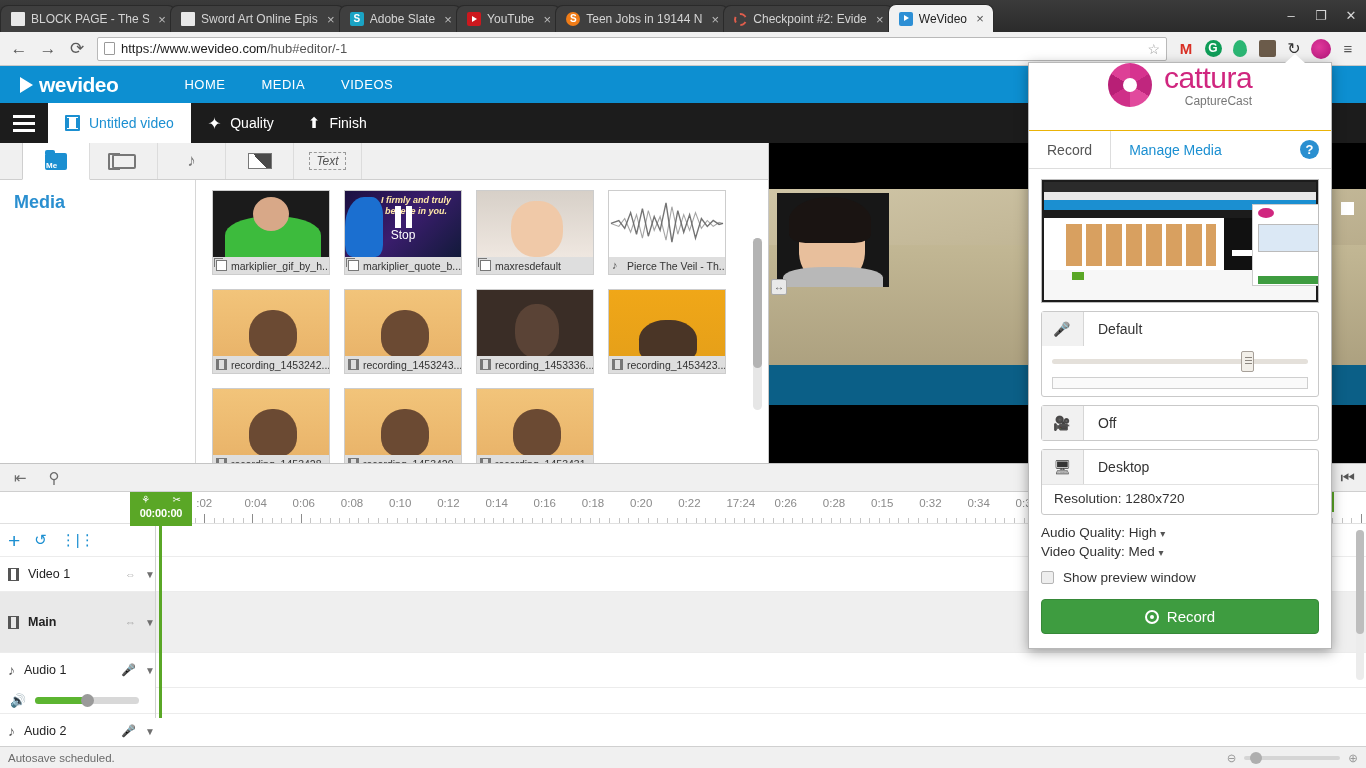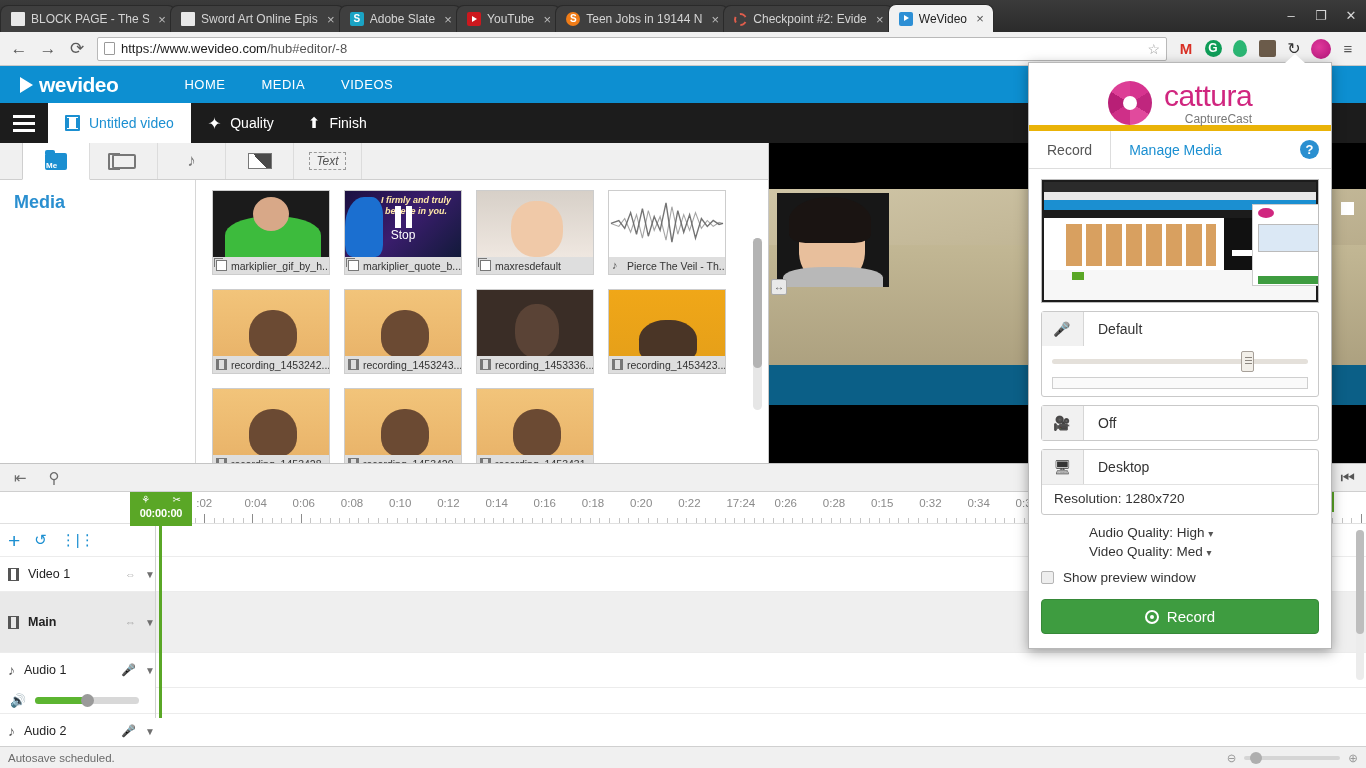--- a/index.html
+++ b/index.html
@@ -286,22 +286,22 @@
   .tl-vscroll i{position:absolute;left:0;top:0;width:8px;height:104px;
      background:#bdbdbd;border-radius:4px;}
 
   
   .cattura{position:absolute;left:1028px;top:62px;width:304px;
      background:#fff;border:1px solid #b8b8b8;box-shadow:0 3px 12px rgba(0,0,0,.35);
      z-index:50;}
   .cat-arrow{position:absolute;left:1285px;top:54px;width:0;height:0;
      border-left:10px solid transparent;border-right:10px solid transparent;
      border-bottom:9px solid #fff;z-index:51;}
-  .cat-brand{height:68px;display:flex;align-items:flex-end;justify-content:center;
-     gap:12px;border-bottom:6px solid #eab308;}
+  .cat-brand{height:68px;display:flex;align-items:flex-start;justify-content:center;
+     gap:12px;border-bottom:1px solid #eab308;}
   .cat-logo{width:44px;height:44px;border-radius:50%;flex:none;
      background:conic-gradient(#d6338f 0 60deg,#c0267e 60deg 120deg,
      #e14a9d 120deg 180deg,#cf2f88 180deg 240deg,#b81f76 240deg 300deg,
      #dd3f96 300deg 360deg);position:relative;}
   .cat-logo:after{content:"";position:absolute;left:15px;top:15px;width:14px;
      height:14px;border-radius:50%;background:#fff;}
   .cat-words{line-height:1;}
   .cat-words .t1{font-size:30px;color:#d0267f;letter-spacing:-0.5px;}
   .cat-words .t2{font-size:12px;color:#777;text-align:right;margin-top:2px;}
   .cat-tabs{height:38px;display:flex;align-items:stretch;border-bottom:1px solid #ddd;}
@@ -325,21 +325,21 @@
   .sl-track{flex:1;height:5px;background:#e4e0da;border-radius:3px;position:relative;}
   .sl-knob{position:absolute;left:74%;top:-8px;width:13px;height:21px;
      background:#f2efe9;border:1px solid #a7a099;border-radius:2px;}
   .sl-knob:after{content:"";position:absolute;left:3px;top:5px;width:7px;height:1px;
      background:#8c867f;box-shadow:0 3px 0 #8c867f,0 6px 0 #8c867f;}
   .cat-meter{height:20px;display:flex;align-items:center;padding:0 10px 6px;}
   .mt-track{flex:1;height:12px;border:1px solid #cfcfcf;background:#fafafa;}
   .mt-fill{height:100%;width:19%;background:#38cc38;}
   .cat-res{padding:6px 0 8px 12px;font-size:13.5px;color:#333;
      border-top:1px solid #e2e2e2;}
-  .cat-opt{padding:2px 12px;font-size:13.5px;color:#333;margin-left:48px;}
+  .cat-opt{padding:2px 12px;font-size:13.5px;color:#333;}
   .cat-opt .cr{color:#555;font-size:10px;}
   .cat-check{display:flex;align-items:center;gap:9px;padding:9px 12px 4px;
      font-size:13.5px;color:#333;}
   .cbox{width:13px;height:13px;border:1px solid #b5b5b5;background:#eee;
      border-radius:2px;flex:none;}
   .cat-rec{margin:10px 12px 14px;height:35px;background:#3e9c40;
      border:1px solid #368838;border-radius:4px;color:#fff;font-size:15px;
      display:flex;align-items:center;justify-content:center;gap:8px;}
   .rec-dot{width:14px;height:14px;border-radius:50%;border:2px solid #fff;
      position:relative;}
@@ -394,21 +394,21 @@
       <span class="winbtn">✕</span>
     </div>
   </div>
 
   <div class="navbar">
     <span class="navicon">←</span>
     <span class="navicon">→</span>
     <span class="navicon">⟳</span>
     <div class="omnibox">
       <span class="pg"></span>
-      <span class="url"><b>https://www.wevideo.com</b><span>/hub#editor/-8</span></span>
+      <span class="url"><b>https://www.wevideo.com</b><span>/hub#editor/-1</span></span>
       <span style="flex:1"></span>
       <span class="star">☆</span>
     </div>
     <span class="extico ext-gmail">M</span>
     <span class="extico">
         <span class="ext-g">G</span>
       </span>
     <span class="extico">
         <span class="ext-drop"></span>
       </span>

